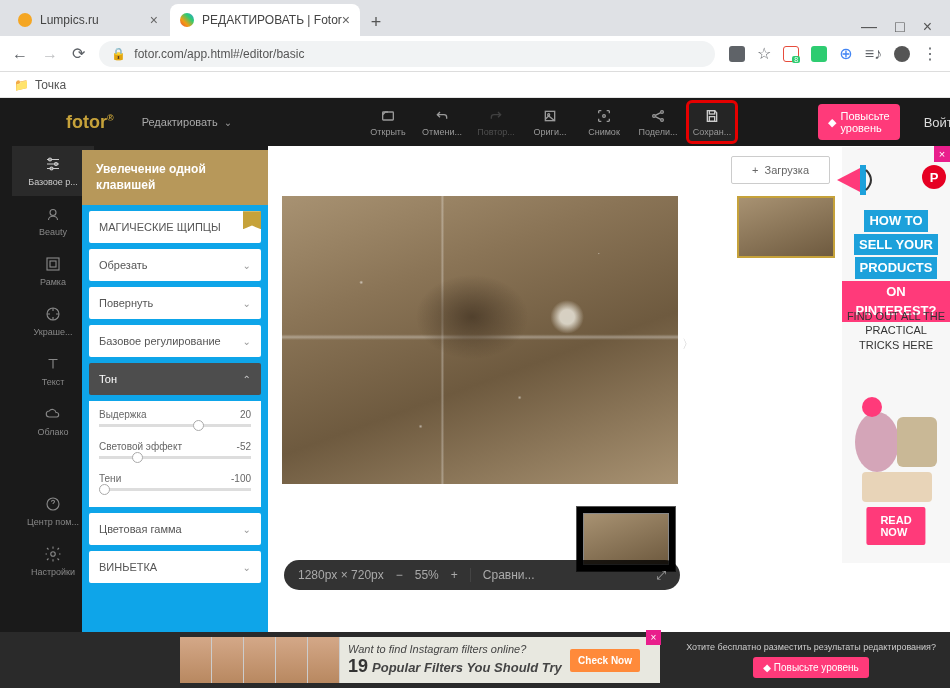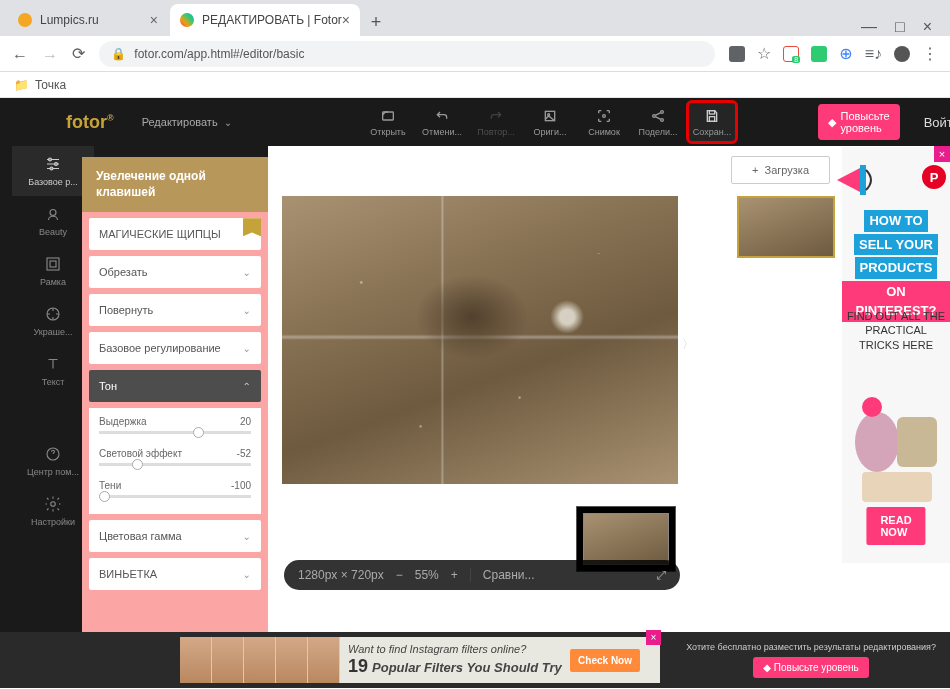--- a/index.html
+++ b/index.html
@@ -35,21 +35,21 @@
 .tool-btn.highlighted { border: 3px solid #e60000; border-radius: 6px; background: #252525; }
 .tool-btn svg { width: 16px; height: 16px; }
 .upgrade-btn { margin-left: 80px; background: #ff3a7a; color: #fff; padding: 6px 10px; border-radius: 4px; font-size: 11px; display: flex; align-items: center; gap: 4px; }
 .login-btn { margin-left: auto; padding: 0 24px; font-size: 13px; color: #ddd; }
 
 .left-nav { position: absolute; left: 12px; top: 48px; width: 82px; background: #1a1a1a; color: #888; bottom: 0; }
 .left-nav-item { display: flex; flex-direction: column; align-items: center; padding: 9px 0; font-size: 9px; gap: 4px; }
 .left-nav-item.active { background: #2a2a2a; color: #ccc; }
 .left-nav-item svg { width: 18px; height: 18px; }
 
-.sidebar-panel { position: absolute; left: 82px; top: 59px; width: 186px; background: #fca5a5; bottom: 0; overflow: hidden; }
+.sidebar-panel { position: absolute; left: 82px; top: 52px; width: 186px; background: #0ea5e9; bottom: 0; overflow: hidden; }
 .panel-header { background: #b7985a; color: #fff; padding: 12px 14px; font-size: 12px; font-weight: bold; line-height: 1.3; }
 .panel-section { background: #fff; margin: 6px 7px; padding: 10px 10px; font-size: 11px; color: #555; display: flex; align-items: center; justify-content: space-between; border-radius: 2px; }
 .panel-section.magic { position: relative; }
 .magic-badge { position: absolute; right: 0; top: 0; width: 18px; height: 18px; background: #c6a23a; clip-path: polygon(0 0, 100% 0, 100% 100%, 50% 80%, 0 100%); }
 .panel-section.dark { background: #4d4d4d; color: #fff; }
 .sliders { background: #fff; margin: 0 7px 6px; padding: 8px 10px 2px; }
 .slider-row { display: flex; justify-content: space-between; font-size: 10px; color: #666; margin-bottom: 4px; }
 .slider-track { height: 3px; background: #ddd; position: relative; margin-bottom: 14px; }
 .slider-thumb { position: absolute; top: -4px; width: 11px; height: 11px; border-radius: 50%; background: #fff; border: 1px solid #aaa; }
 
@@ -252,20 +252,26 @@
           <path d="M12 4v4M12 16v4M4 12h4M16 12h4"></path>
         </svg>
         <span>Украше...</span>
       </div>
     <div class="left-nav-item">
         <svg viewBox="0 0 24 24" fill="none" stroke="currentColor" stroke-width="1.5">
           <path d="M6 6h12M12 6v12"></path>
         </svg>
         <span>Текст</span>
       </div>
+    <div class="left-nav-item">
+        <svg viewBox="0 0 24 24" fill="none" stroke="currentColor" stroke-width="1.5">
+          <path d="M7 16a4 4 0 010-8 5 5 0 019 2 3 3 0 011 6H7z"></path>
+        </svg>
+        <span>Облако</span>
+      </div>
     <div style="height:40px"></div>
     <div class="left-nav-item">
         <svg viewBox="0 0 24 24" fill="none" stroke="currentColor" stroke-width="1.5">
           <circle cx="12" cy="12" r="8"></circle>
           <path d="M10 9a2 2 0 114 0c0 1-2 1.5-2 3M12 16h.01"></path>
         </svg>
         <span>Центр пом...</span>
       </div>
     <div class="left-nav-item">
         <svg viewBox="0 0 24 24" fill="none" stroke="currentColor" stroke-width="1.5">

